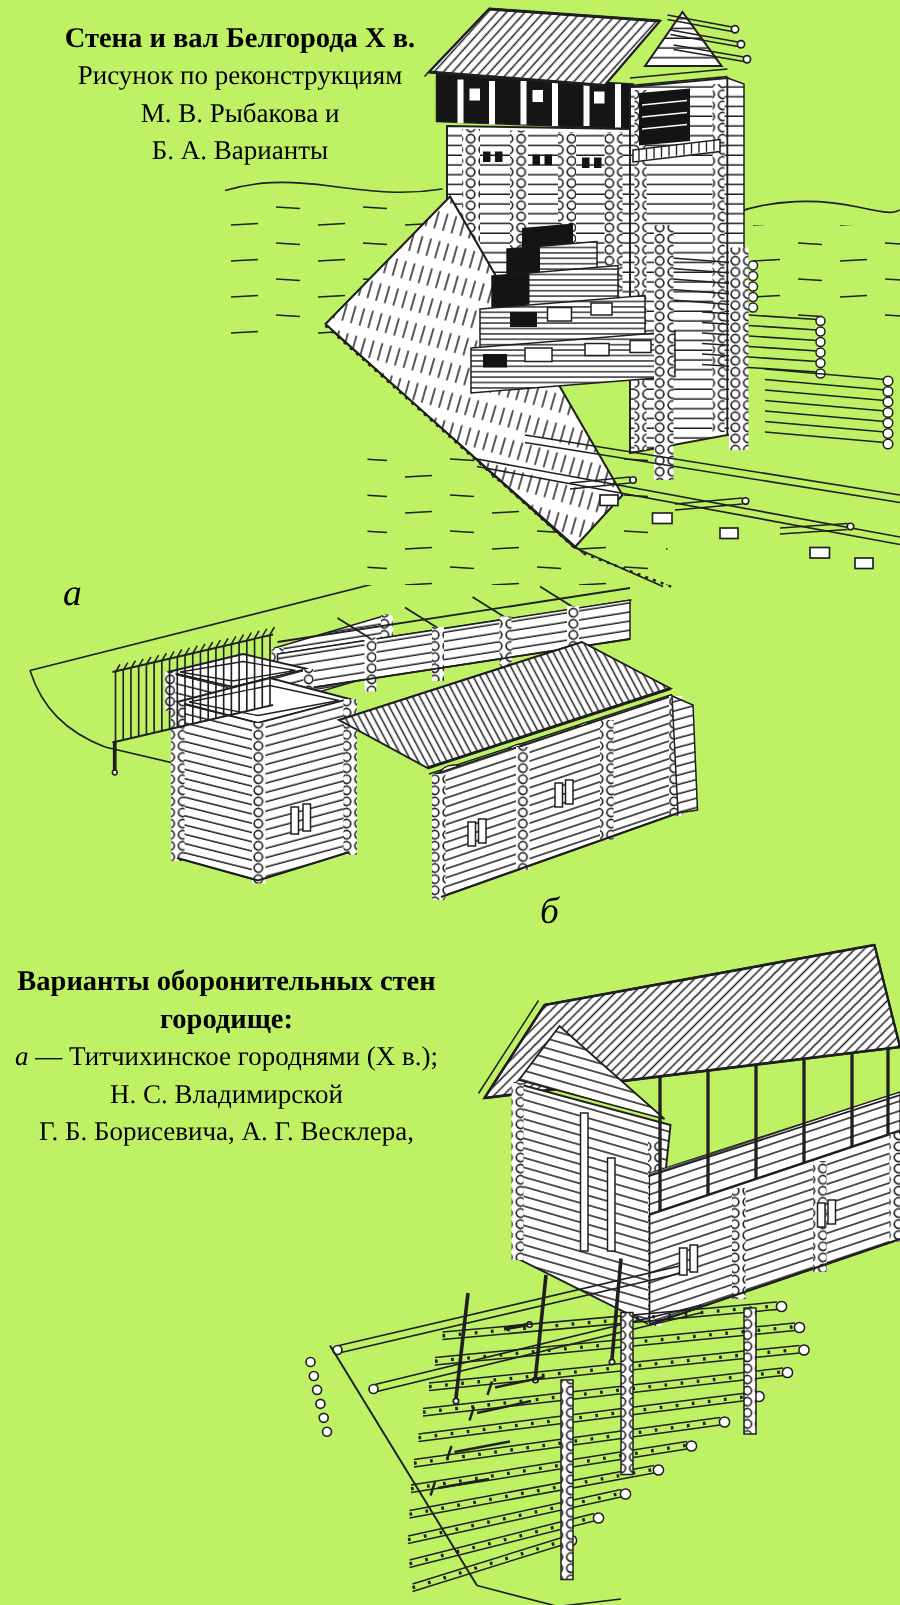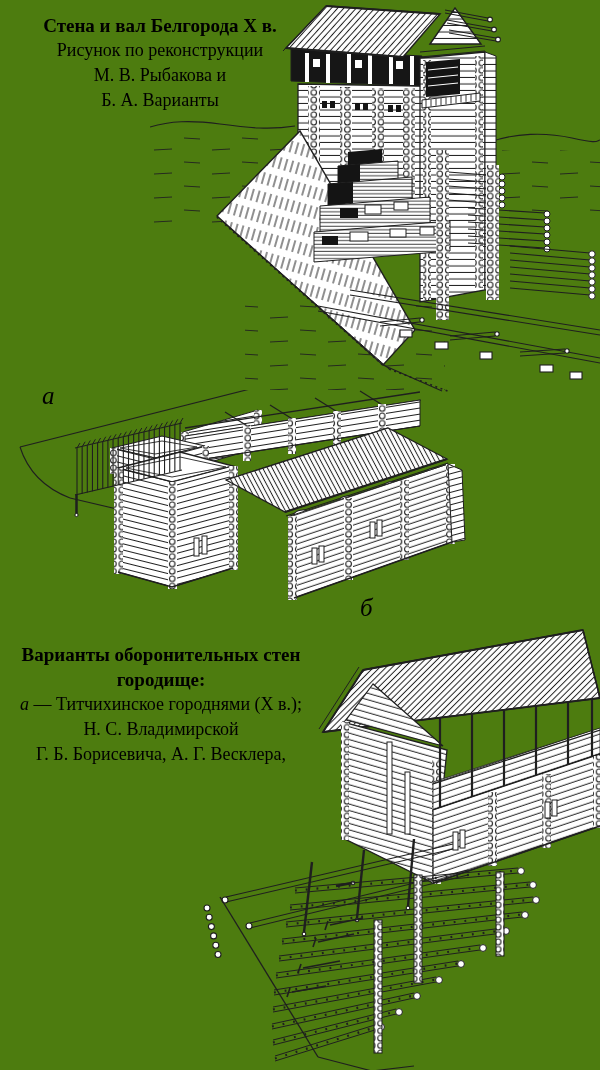--- a/index.html
+++ b/index.html
@@ -1,33 +1,33 @@
 <!DOCTYPE html>
 <html><head>
 <meta charset="utf-8">
 <style>
   html,body{margin:0;padding:0;}
   body{width:600px;height:1070px;background:#fff;font-family:"Liberation Serif",serif;color:#000;}
-  .page{position:relative;width:600px;height:1070px;background:#4d7c0f;overflow:hidden;}
+  .page{position:relative;width:600px;height:1070px;background:#bef264;overflow:hidden;}
   .caption{position:absolute;text-align:center;z-index:3;line-height:25px;font-size:18px;}
   .caption div{white-space:nowrap;}
   .cap-title{font-weight:bold;font-size:19px;}
   .cap-line i{font-style:italic;}
   .fig-label{position:absolute;z-index:3;font-style:italic;font-size:25px;font-family:"Liberation Serif",serif;}
   svg.illu{position:absolute;z-index:1;}
   svg .ln{stroke:#1f1f1f;fill:none;}
 </style>
 </head>
 <body>
 
 <div class="page">
 
   <div class="caption" style="left:4px;top:13px;width:312px;">
     <div class="cap-title">Стена и вал Белгорода X в.</div>
-    <div>Рисунок по реконструкции</div>
+    <div>Рисунок по реконструкциям</div>
     <div>М. В. Рыбакова и</div>
     <div>Б. А. Варианты</div>
   </div>
 
   <svg class="illu" style="left:150px;top:0;" width="450" height="392" viewBox="0 0 450 392">
     <defs>
       <pattern id="p1log" width="9" height="6.5" patternUnits="userSpaceOnUse">
           <rect width="9" height="6.5" fill="#fff"></rect>
           <line x1="0" y1="6" x2="9" y2="6" stroke="#1f1f1f" stroke-width="1"></line>
         </pattern>
@@ -386,21 +386,21 @@
           <line x1="174.85000000000002" y1="34.25" x2="177.85000000000002" y2="29.25"></line>
           <line x1="180" y1="33" x2="183" y2="28"></line>
         </g>
       <line class="ln" x1="76.5" y1="104" x2="76.5" y2="124" stroke-width="2.5"></line>
       <circle cx="76.5" cy="125" r="1.6" fill="#fff" stroke="#1f1f1f"></circle>
     </g>
   </svg>
 
   <div class="fig-label" style="left:360px;top:594px;">б</div>
 
-  <div class="caption" style="left:10px;top:642px;width:302px;">
+  <div class="caption" style="left:0;top:642px;width:302px;">
     <div class="cap-title">Варианты оборонительных стен</div>
     <div class="cap-title">городище:</div>
     <div class="cap-line"><i>а</i><span> — Титчихинское городнями (X в.);</span></div>
     <div>Н. С. Владимирской</div>
     <div>Г. Б. Борисевича, А. Г. Весклера,</div>
   </div>
 
   <svg class="illu" style="left:200px;top:620px;" width="400" height="450" viewBox="0 0 400 450">
     <defs>
       <pattern id="p3wallT" width="9" height="6.2" patternUnits="userSpaceOnUse" patternTransform="rotate(16)">

